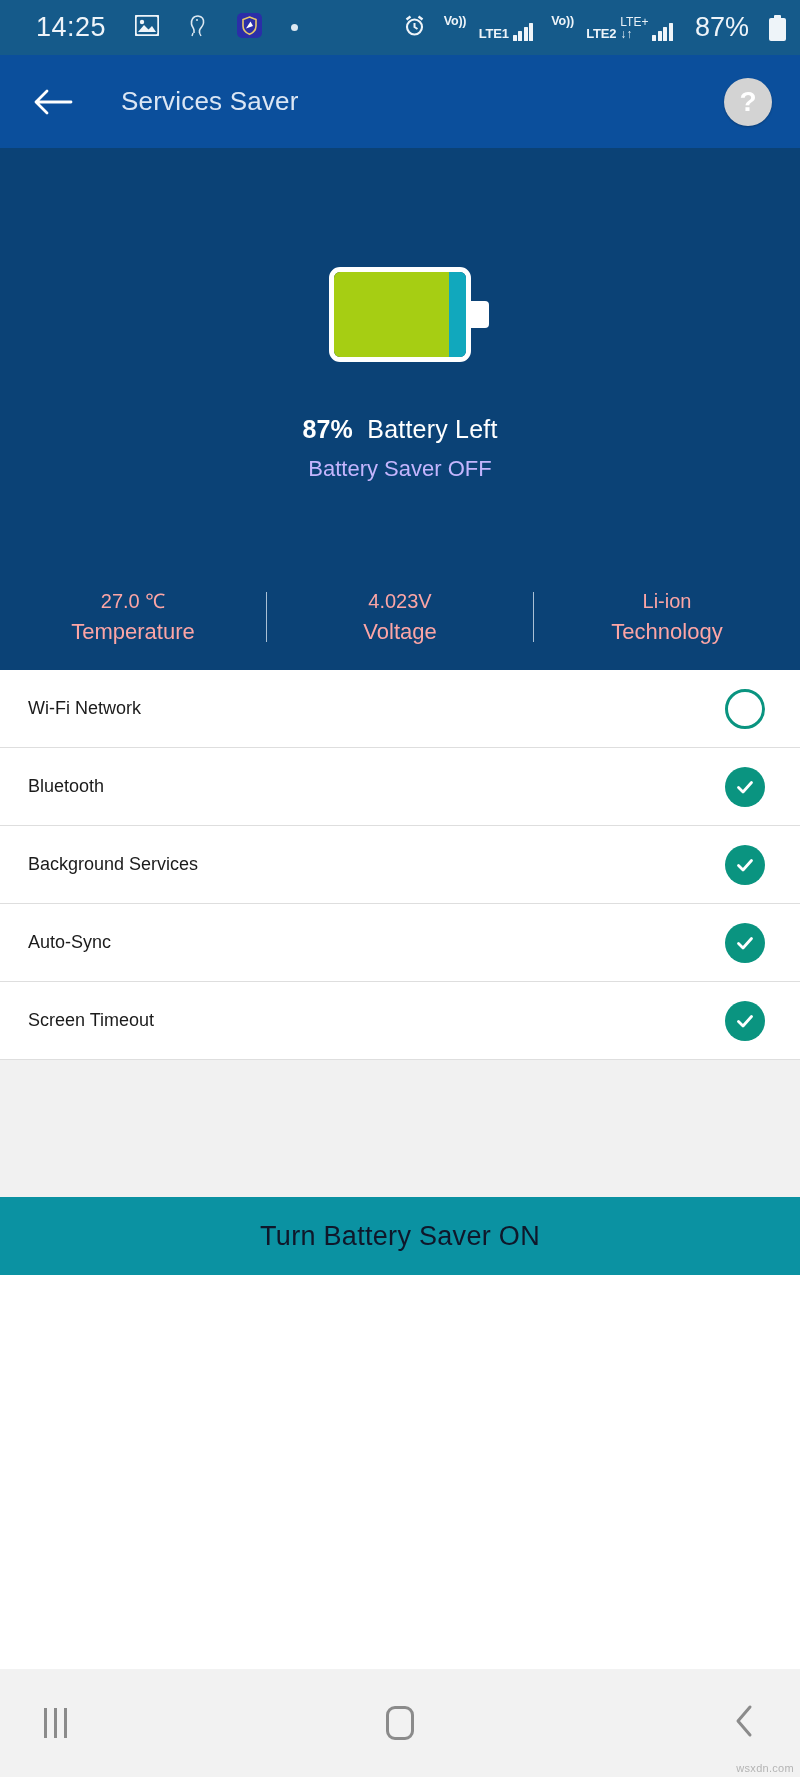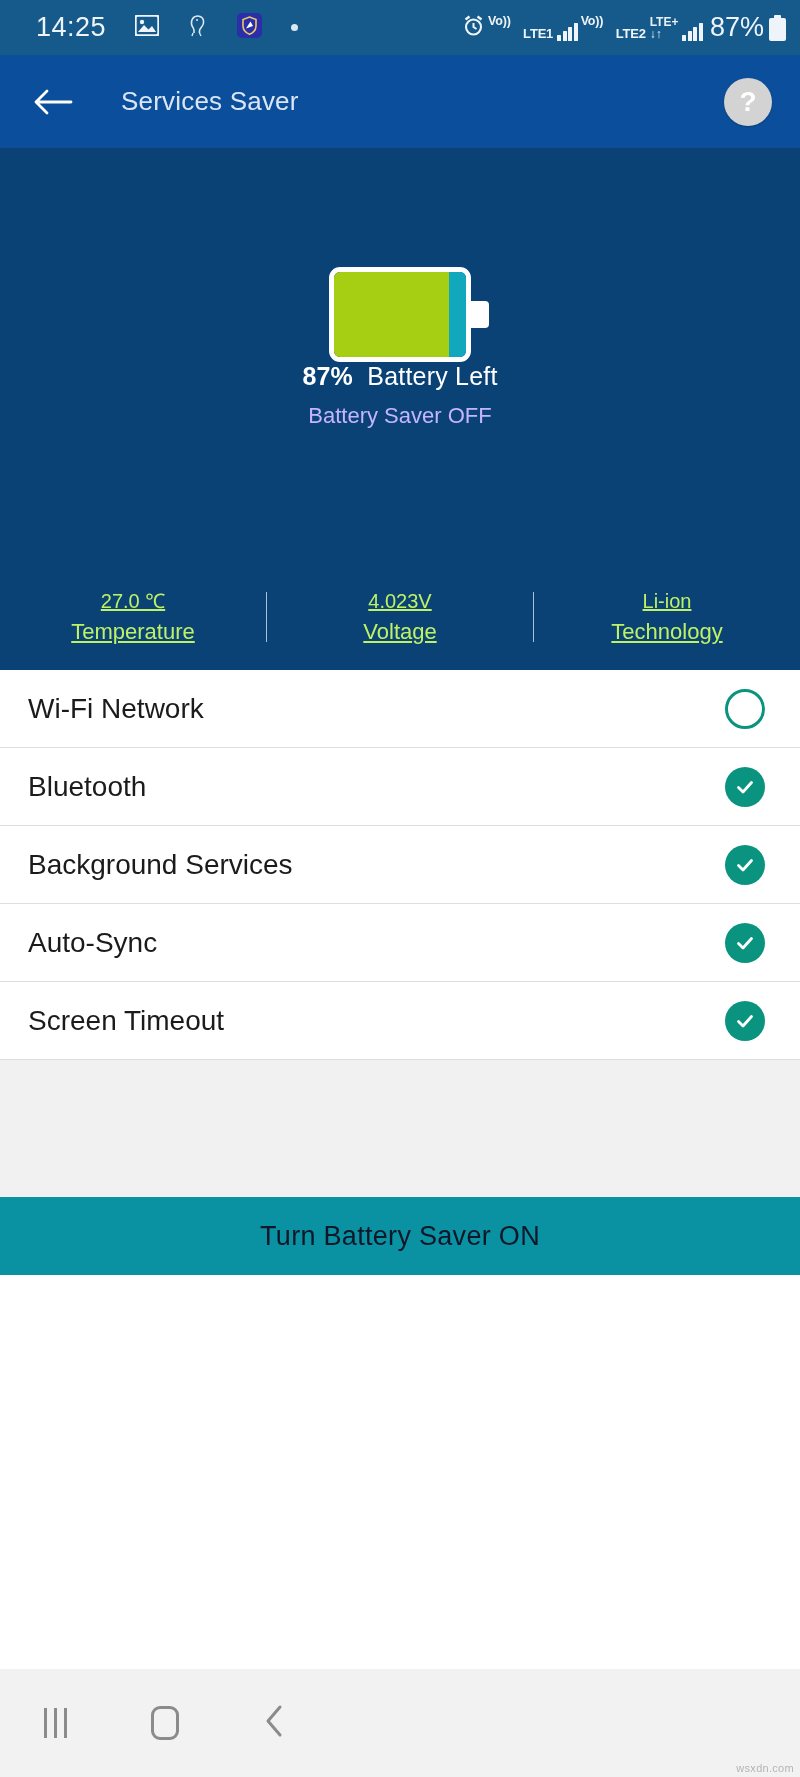--- a/index.html
+++ b/index.html
@@ -47,21 +47,21 @@
   .st-icon { display: block; }
   .status-dot {
     width: 7px;
     height: 7px;
     border-radius: 50%;
     background: #dce8f1;
   }
   .status-right {
     display: flex;
     align-items: center;
-    gap: 3px;
+    gap: 18px;
   }
   .sim-block {
     display: flex;
     align-items: flex-end;
     gap: 4px;
   }
   .sim-text {
     display: flex;
     flex-direction: column;
     line-height: 1.02;
@@ -70,21 +70,21 @@
     color: #eef4f9;
     letter-spacing: -0.2px;
   }
   .sim-text .top { font-size: 12.5px; }
   .sim-text .bot { font-size: 13px; padding-left: 35px; }
   .lte-plus-wrap {
     display: flex;
     flex-direction: column;
     line-height: 1.02;
     font-size: 12px;
-    font-weight: bold;
+    font-weight: normal;
   }
   .bars {
     display: flex;
     align-items: flex-end;
     gap: 1.5px;
     height: 19px;
   }
   .bars i {
     display: block;
     width: 4px;
@@ -207,20 +207,21 @@
   .battery-tip {
     position: absolute;
     right: 0;
     top: 34px;
     width: 20px;
     height: 27px;
     background: #ffffff;
     border-radius: 0 4px 4px 0;
   }
   .hero-main {
+    margin-top: 53px;
     color: #ffffff;
     font-size: 25px;
     letter-spacing: 0.2px;
   }
   .hero-main b { font-weight: bold; }
   .hero-sub {
     margin-top: 12px;
     color: #c4b5fd;
     font-size: 22px;
   }
@@ -228,23 +229,22 @@
     position: absolute;
     left: 0;
     right: 0;
     bottom: 22px;
     display: flex;
     align-items: stretch;
   }
   .stat {
     flex: 1;
     text-align: center;
-    color: #bef264;
-    position: relative;
-    text-decoration: underline;
+    color: #fca5a5;
+    position: relative;
   }
   .stat .val { font-size: 20px; line-height: 30px; }
   .stat .lbl { font-size: 22px; line-height: 32px; }
   .stat-sep {
     width: 1px;
     background: #c7d6e6;
     margin: 6px 0;
     opacity: 0.85;
   }
 
@@ -256,21 +256,21 @@
     height: 78px;
     display: flex;
     align-items: center;
     justify-content: space-between;
     padding: 0 35px 0 28px;
     box-sizing: border-box;
     border-bottom: 1px solid #dedede;
     cursor: pointer;
   }
   .opt-label {
-    font-size: 28px;
+    font-size: 18px;
     color: #1b1b1b;
   }
   .check {
     width: 40px;
     height: 40px;
     border-radius: 50%;
     display: flex;
     align-items: center;
     justify-content: center;
     box-sizing: border-box;
@@ -304,21 +304,21 @@
     flex: 1;
     background: #ffffff;
   }
 
   
   .nav-bar {
     height: 108px;
     background: #f2f2f2;
     display: flex;
     align-items: center;
-    justify-content: flex-start;
+    justify-content: space-between;
     position: relative;
   }
   .nav-btn {
     width: 110px;
     height: 70px;
     display: flex;
     align-items: center;
     justify-content: center;
     cursor: pointer;
   }

